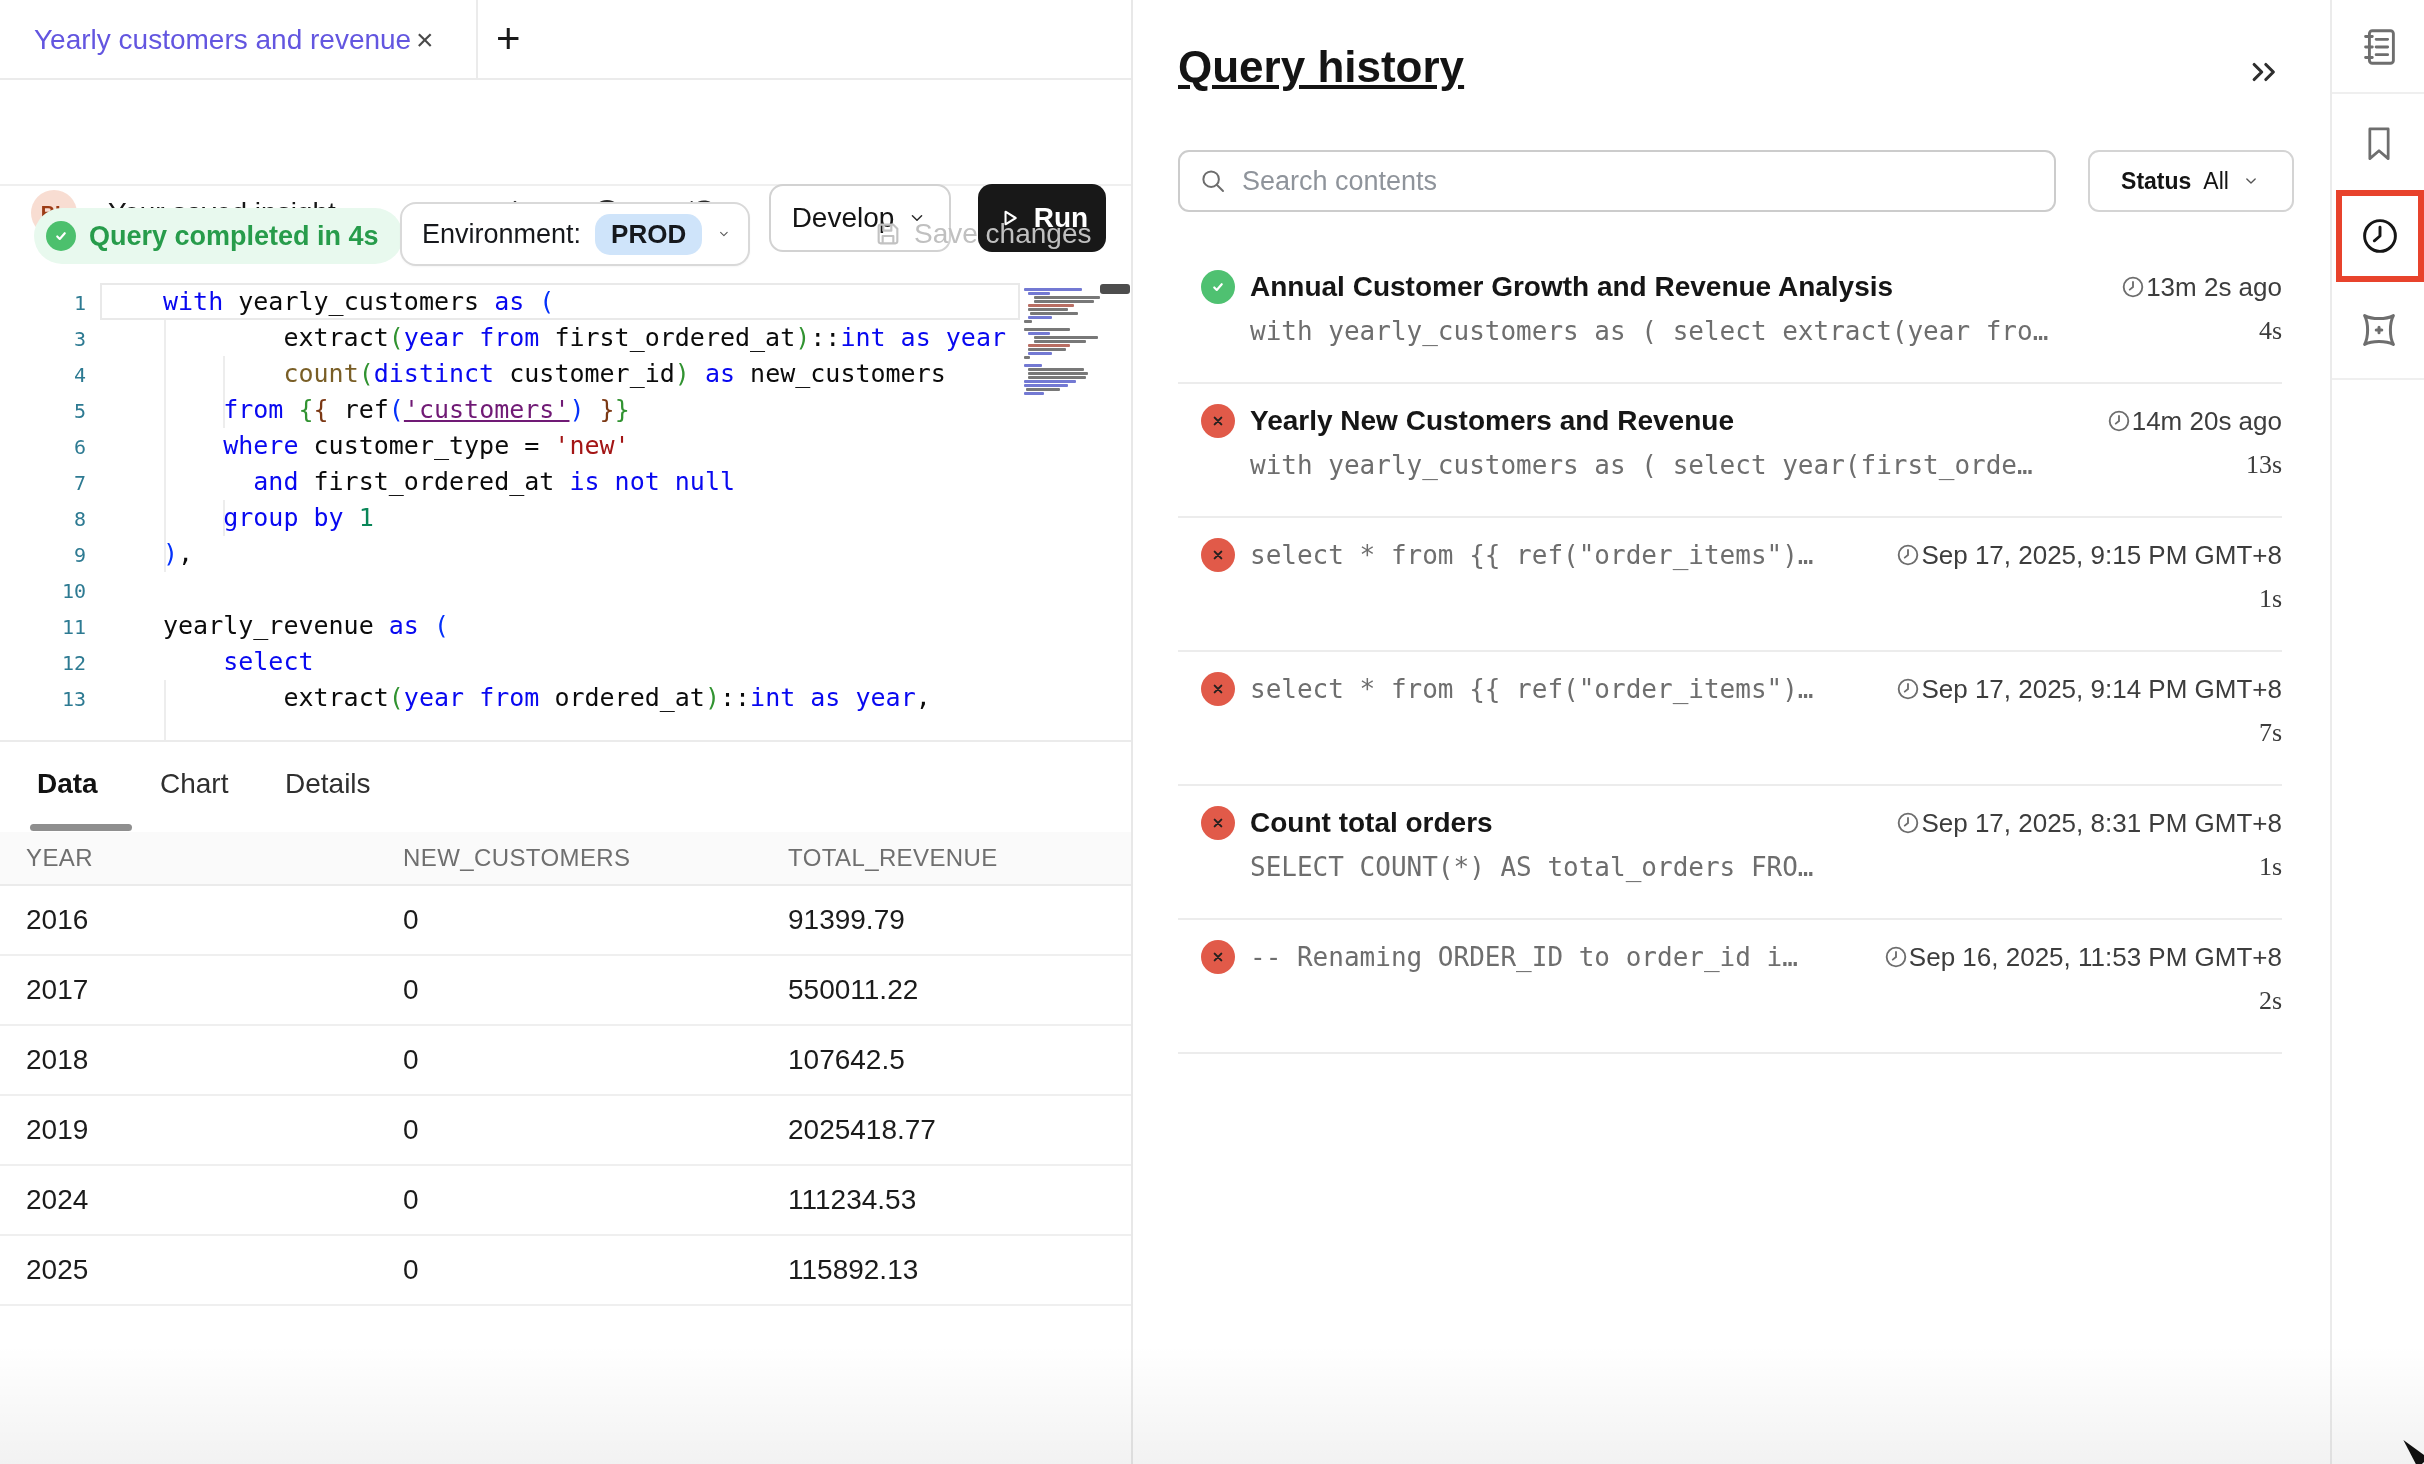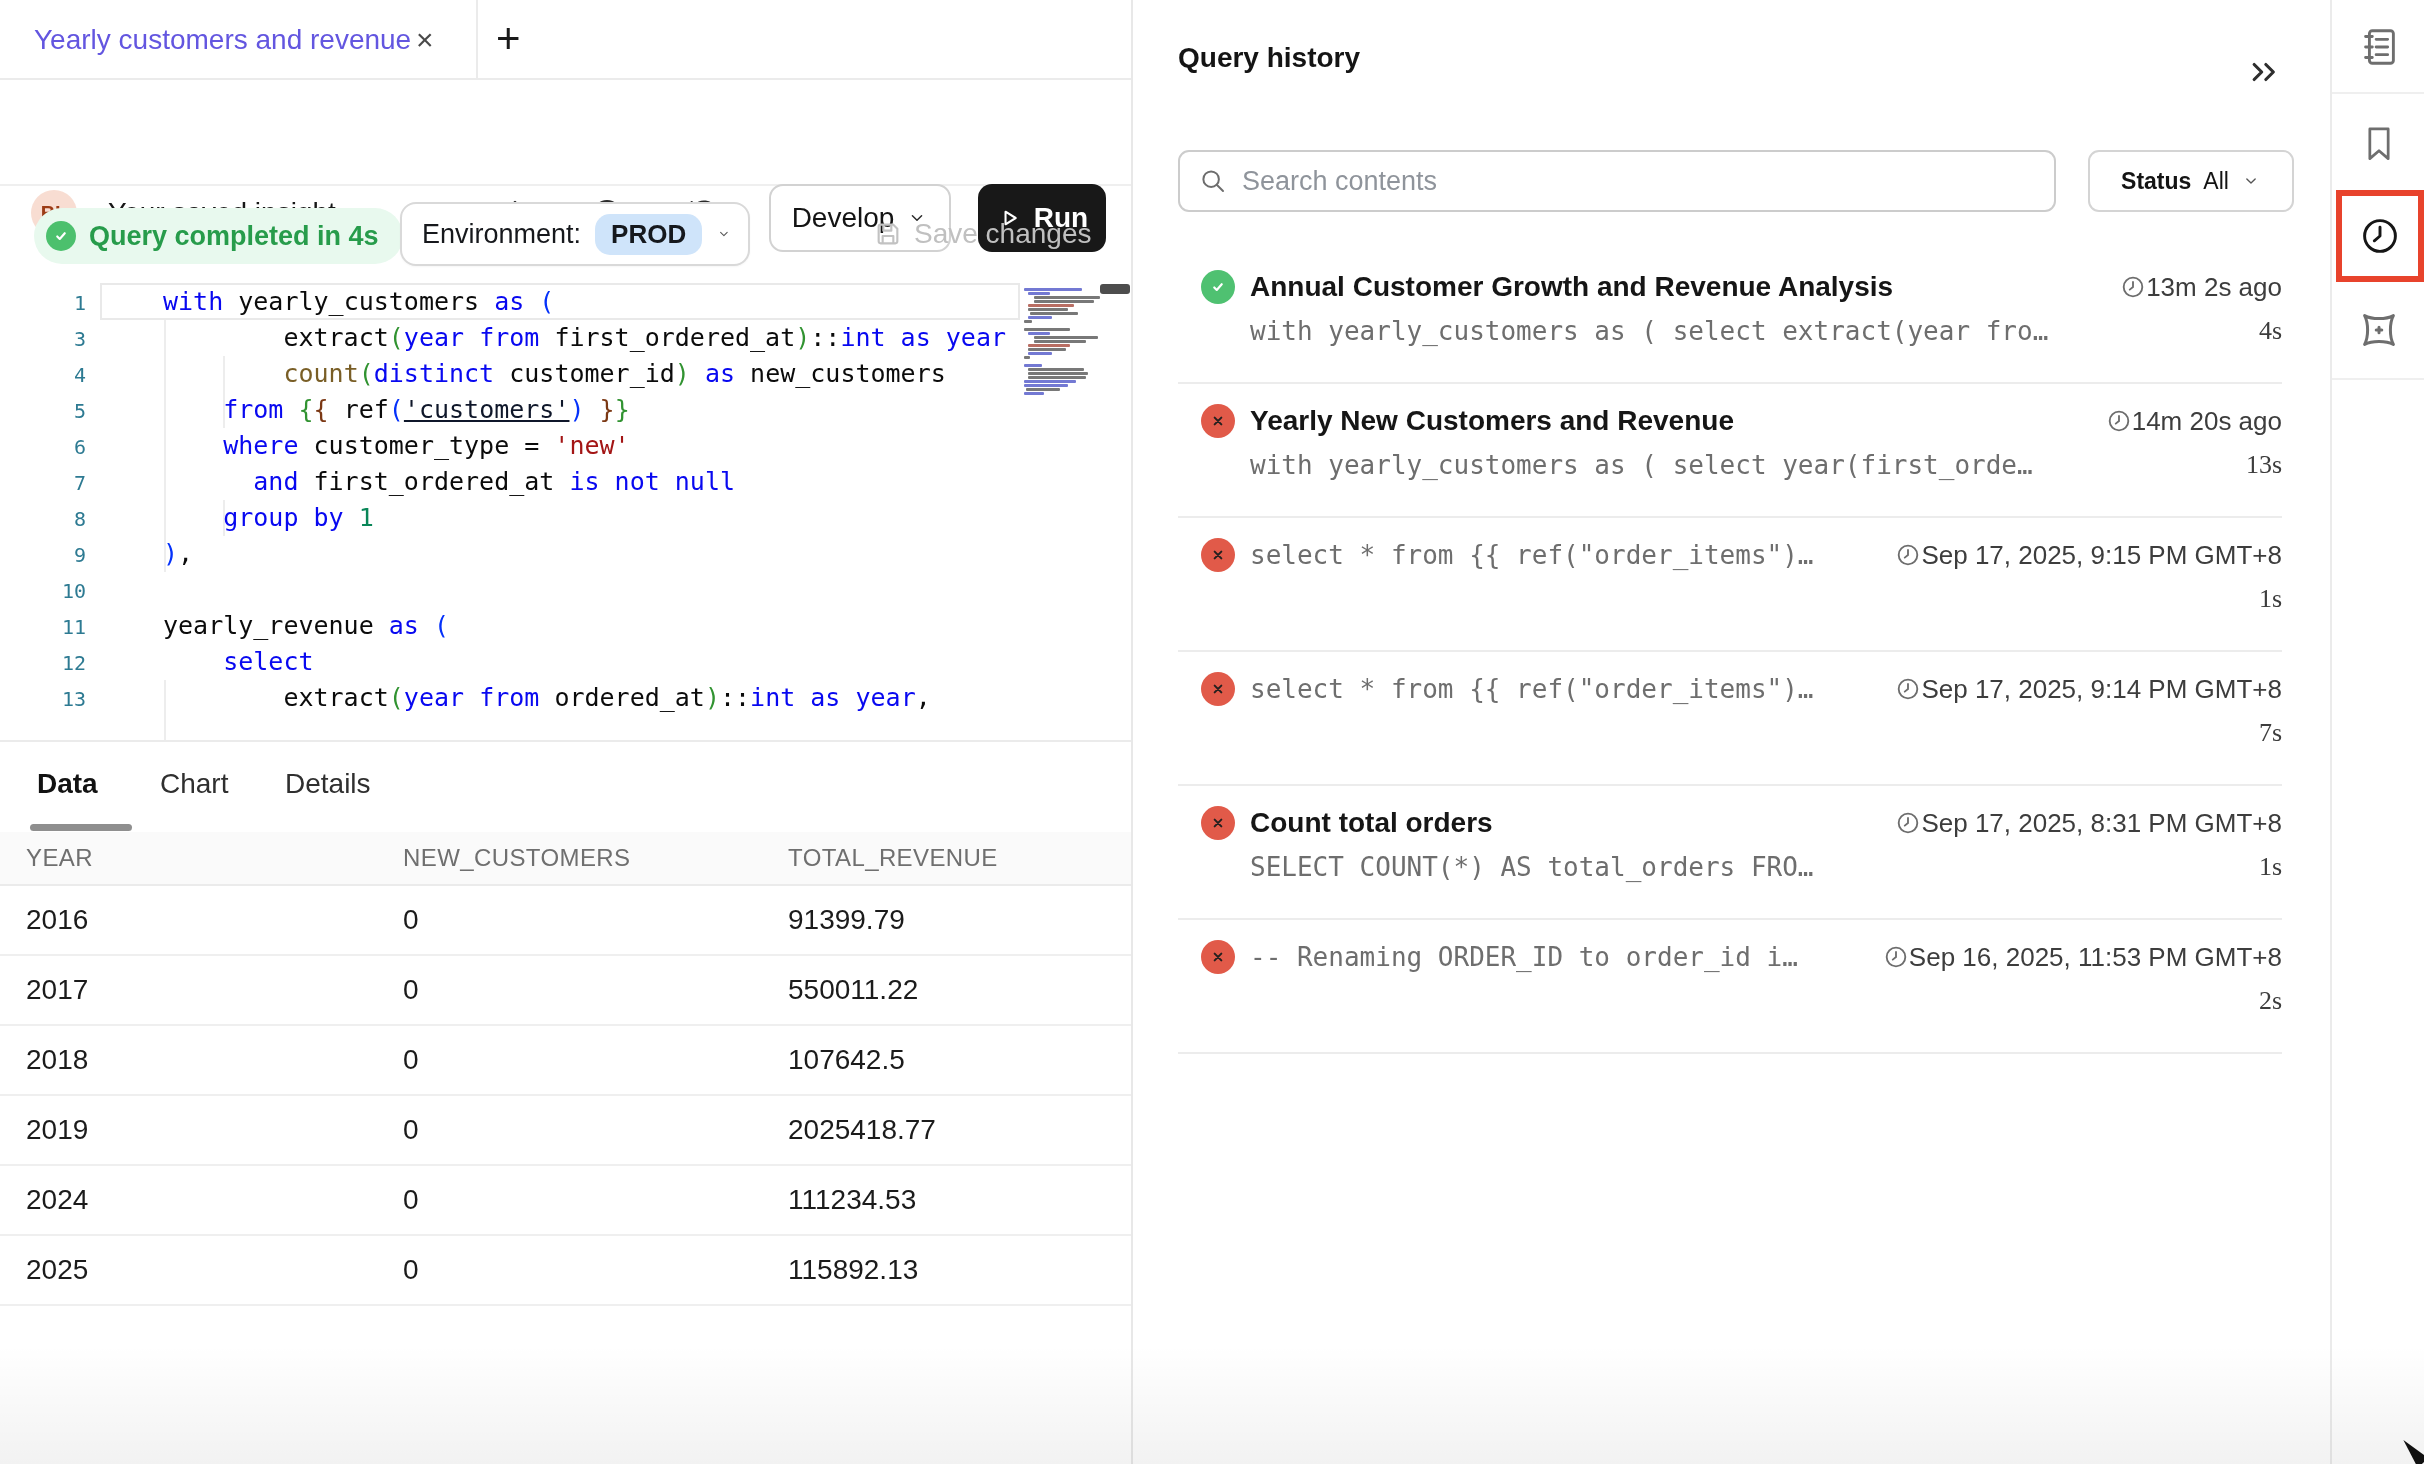--- a/index.html
+++ b/index.html
@@ -48,21 +48,21 @@
   .save-changes { position:absolute; left:872px; top:16px; height:64px; display:flex; align-items:center; gap:10px;
     color:#c0c0c0; font-size:28px; font-weight:500; }
 
   
   .editor { position:absolute; left:0; top:282px; width:1131px; height:460px; overflow:hidden; border-bottom:2px solid #ebebeb; background:#fff; }
   .code-line { height:36px; line-height:36px; white-space:pre; font-family:"DejaVu Sans Mono", monospace; font-size:25px; }
   .code-line .ln { display:inline-block; width:86px; text-align:right; font-size:20px; color:#2d7a92;
     vertical-align:baseline; font-family:"DejaVu Sans Mono", monospace; }
   .code-line .ct { padding-left:77px; }
   .tok-kw { color:#0808f0; } .tok-pl { color:#0b0b0b; } .tok-fn { color:#795e26; }
-  .tok-str { color:#a31515; } .tok-stru { color:#0f172a; text-decoration:underline; }
+  .tok-str { color:#a31515; } .tok-stru { color:#701a75; text-decoration:underline; }
   .tok-num { color:#098658; } .tok-bg { color:#319331; } .tok-bb { color:#7b3814; } .tok-bu { color:#0431fa; }
   .cur-line-box { position:absolute; left:100px; top:1px; width:920px; height:37px; border:2px solid #e9e9e9; pointer-events:none; }
   .indent-guide { position:absolute; width:2px; background:#ededed; }
   .minimap { position:absolute; left:1024px; top:6px; width:72px; }
   .minimap .mbar { border-radius:1px; margin-bottom:1px; }
   .scroll-thumb { position:absolute; left:1100px; top:2px; width:30px; height:10px; background:#4d4d4d; border-radius:3px; }
 
   
   .results-tabs { position:absolute; left:0; top:742px; width:1131px; height:90px; }
   .rtab { position:absolute; top:0; height:84px; display:flex; align-items:center; font-size:28px; color:#2f2f2f; }
@@ -71,21 +71,21 @@
 
   .tbl-header { position:absolute; left:0; top:832px; width:1131px; height:54px; background:#fafafa;
     border-bottom:2px solid #ebebeb; display:grid; grid-template-columns:377px 385px auto; align-items:center; padding-left:26px;
     font-size:24px; color:#6f6f6f; letter-spacing:.4px; }
   .tbl-rows { position:absolute; left:0; top:886px; width:1131px; }
   .tbl-row { height:70px; display:grid; grid-template-columns:377px 385px auto; align-items:center; padding-left:26px;
     border-bottom:2px solid #efefef; font-size:28px; color:#1b1b1b; }
 
   
   .history-panel { position:absolute; left:1133px; top:0; width:1197px; height:1464px; background:#fff; }
-  .hp-title { position:absolute; left:45px; top:42px; font-size:28px; font-weight:600; color:#141414; }
+  .hp-title { position:absolute; left:45px; top:42px; font-size:44px; font-weight:600; color:#141414;text-decoration:underline; }
   .hp-collapse { position:absolute; left:1112px; top:52px; width:40px; height:40px; }
   .hp-search { position:absolute; left:45px; top:150px; width:878px; height:62px; border:2px solid #cccccc; border-radius:11px;
     display:flex; align-items:center; padding:0 18px; gap:14px; background:#fff; }
   .hp-search input { border:none; outline:none; flex:1; font-size:27px; font-family:"Liberation Sans", sans-serif; color:#1a1a1a; background:transparent; }
   .hp-search input::placeholder { color:#8f949b; }
   .hp-status { position:absolute; left:955px; top:150px; width:206px; height:62px; border:2px solid #d4d4d4; border-radius:11px;
     background:#fff; display:flex; align-items:center; justify-content:center; gap:12px; font-size:23px; color:#141414; }
   .hp-status .lab { font-weight:600; }
   .hp-list { position:absolute; left:45px; top:250px; width:1104px; }
   .h-item { height:134px; border-bottom:2px solid #ececec; padding-top:16px; }

